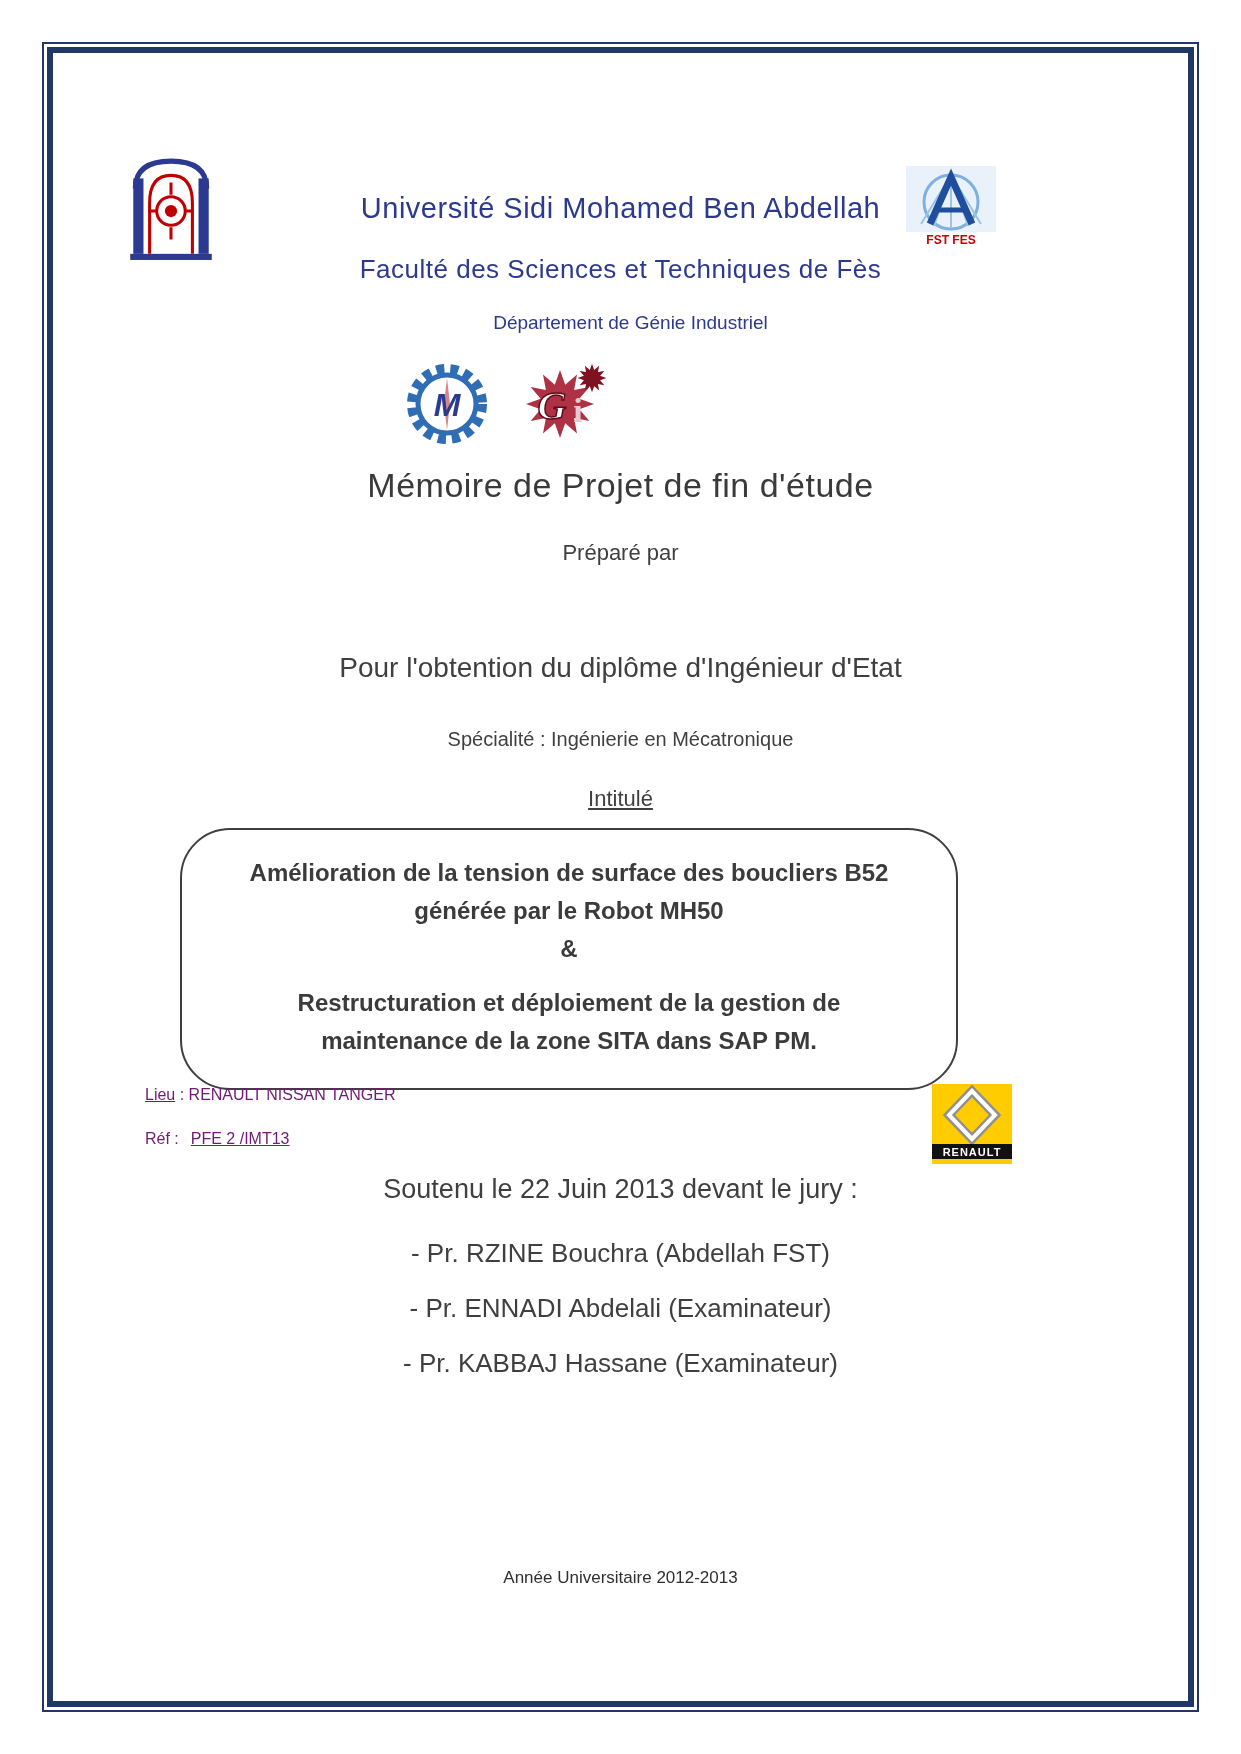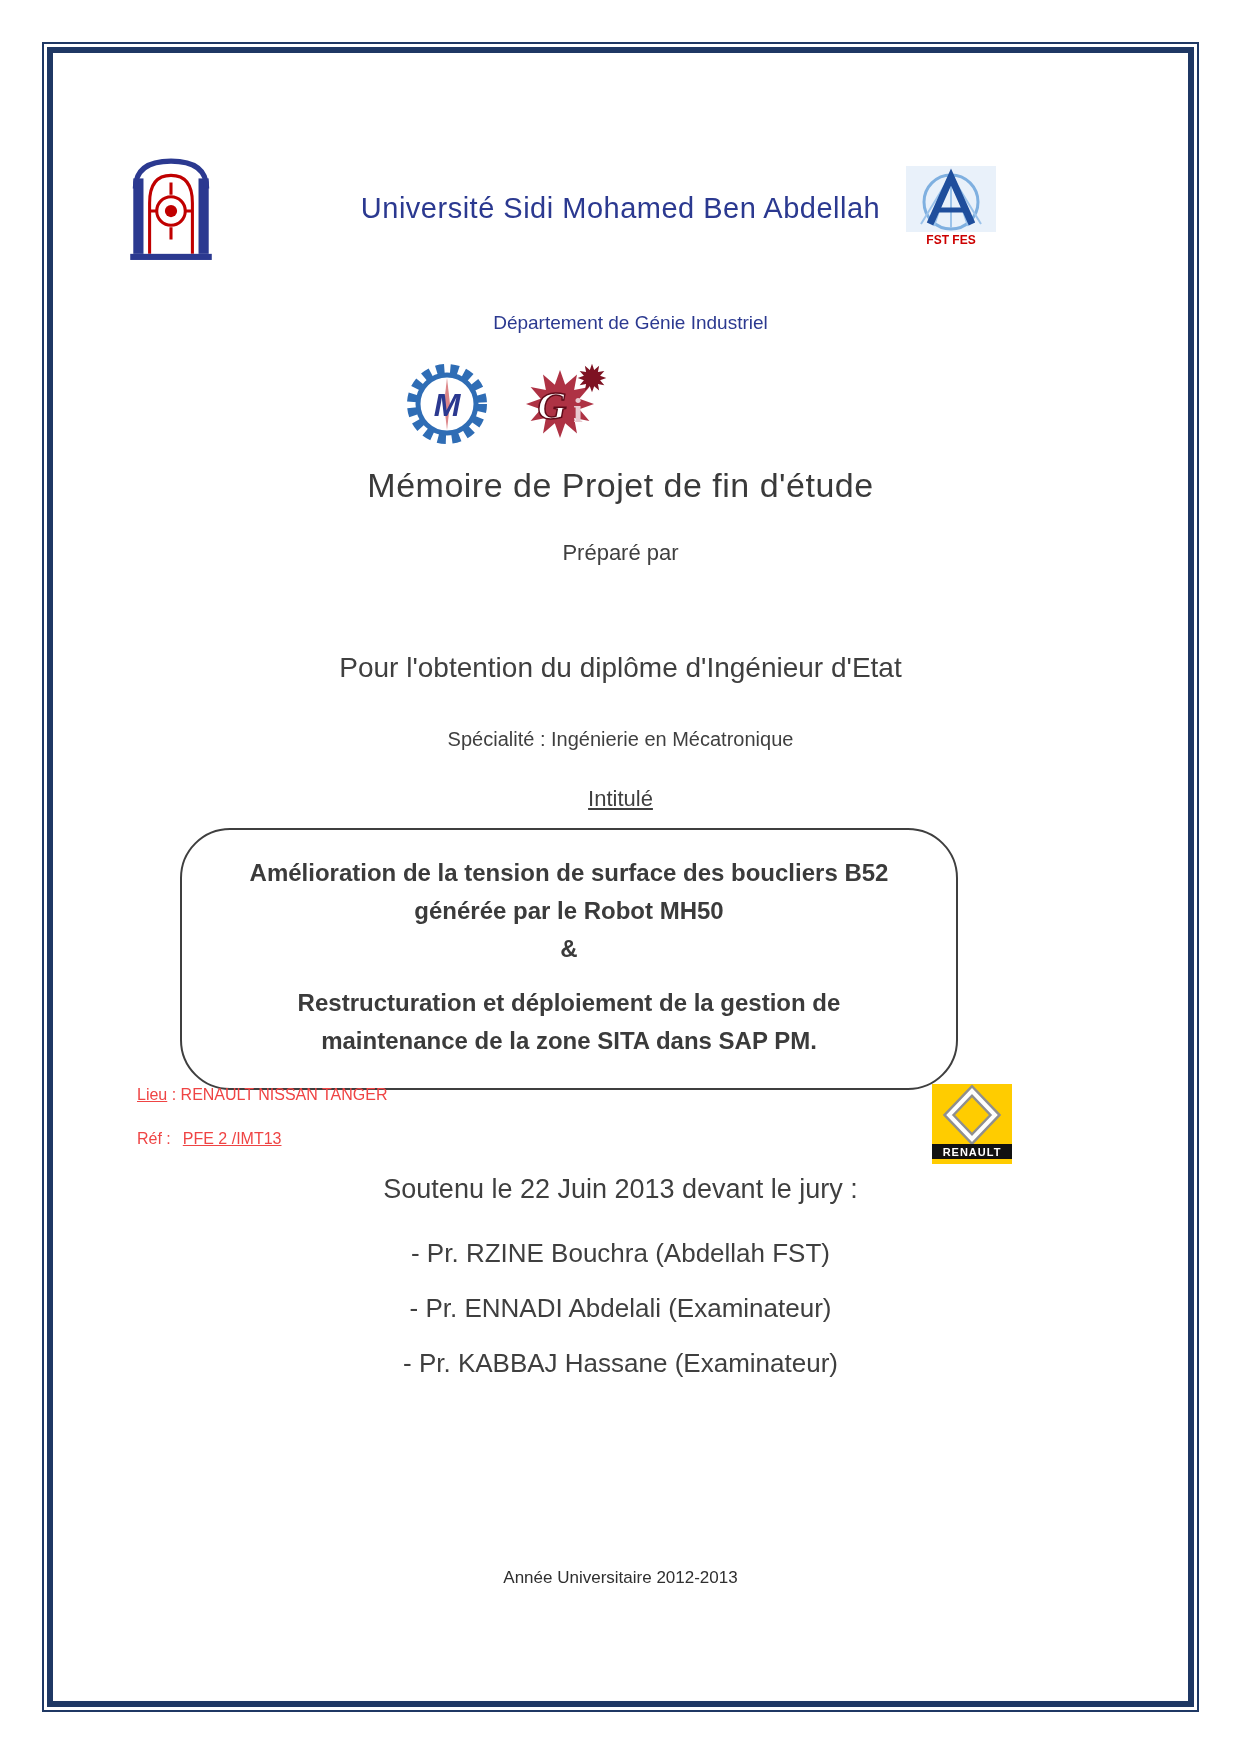--- a/index.html
+++ b/index.html
@@ -18,21 +18,21 @@
   .t-doctype{top:466px;font-size:34px;letter-spacing:.5px;color:#3a3a3a;}
   .t-prepared{top:540px;font-size:22px;}
   .t-authors{top:588px;font-size:30px;font-weight:bold;color:#1c1c1c;letter-spacing:.3px;}
   .t-degree{top:652px;font-size:28px;}
   .t-speciality{top:728px;font-size:20px;}
   .t-intitule{top:786px;font-size:22px;text-decoration:underline;}
   .subject-box{position:absolute;left:180px;top:828px;width:778px;box-sizing:border-box;
         border:2px solid #3f3f3f;border-radius:50px;padding:24px 28px 28px;
         font-size:24px;line-height:38px;text-align:center;color:#3b3b3b;font-weight:bold;}
   .subject-gap{height:16px;}
-  .detail-line{position:absolute;left:137px;font-size:16px;color:#ef4444;text-align:right;}
+  .detail-line{position:absolute;left:145px;font-size:16px;color:#701a75;text-align:right;}
   .lieu-line{top:1086px;}
   .ref-line{top:1130px;}
   .u{text-decoration:underline;}
   .ref-value{margin-left:12px;text-decoration:underline;}
   .logo-emblem{position:absolute;left:128px;top:156px;width:86px;height:106px;}
   .logo-fst{position:absolute;left:896px;top:166px;width:110px;height:82px;}
   .logo-gear{width:94px;height:90px;}
   .logo-gi{width:104px;height:90px;}
   .logo-renault{position:absolute;left:932px;top:1084px;width:80px;height:80px;text-align:center;}
   .t-soutenu{top:1174px;font-size:27px;}
@@ -67,20 +67,21 @@
       <rect width="90" height="66" fill="#e9f1fa"></rect>
       <circle cx="45" cy="36" r="27" fill="none" stroke="#7fb0e0" stroke-width="3"></circle>
       <path d="M45 9 L15 58 M45 9 L75 58 M45 9 L45 62 M45 9 L28 60 M45 9 L62 60" stroke="#9cc3ea" stroke-width="2"></path>
       <path d="M24 58 L45 11 L66 58" fill="none" stroke="#1f4e9c" stroke-width="7"></path>
       <path d="M31 44 h28" stroke="#1f4e9c" stroke-width="5"></path>
       <text x="45" y="78" font-size="12" font-weight="bold" fill="#cc0000" text-anchor="middle">FST FES</text>
     </svg>
   </div>
 
   <div class="abs t-university blue">Université Sidi Mohamed Ben Abdellah</div>
+  <div class="abs t-faculty blue">Faculté des Sciences et Techniques de Fès</div>
   <div class="abs t-department blue">Département de Génie Industriel</div>
 
   <div class="logos-row">
     <div class="logo-gear">
       <svg viewBox="0 0 94 90">
         <circle cx="47" cy="44" r="35" fill="none" stroke="#2f6db5" stroke-width="10" stroke-dasharray="8 6"></circle>
         <circle cx="47" cy="44" r="29" fill="#ffffff" stroke="#2f6db5" stroke-width="5"></circle>
         <path d="M47 18 L50 44 L47 70 L44 44 Z" fill="#bf2026" opacity="0.55"></path>
         <text x="47" y="56" font-size="32" font-style="italic" font-weight="bold" fill="#2B3990" text-anchor="middle">M</text>
       </svg>

